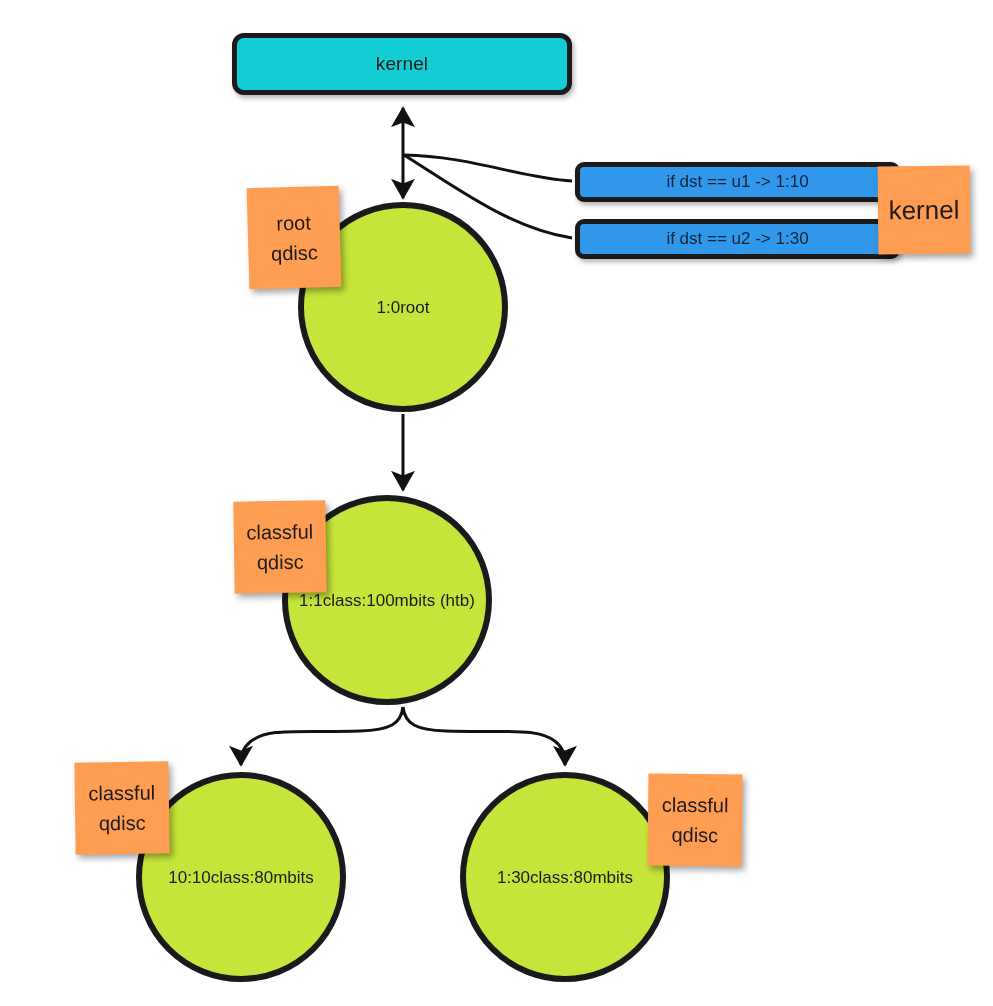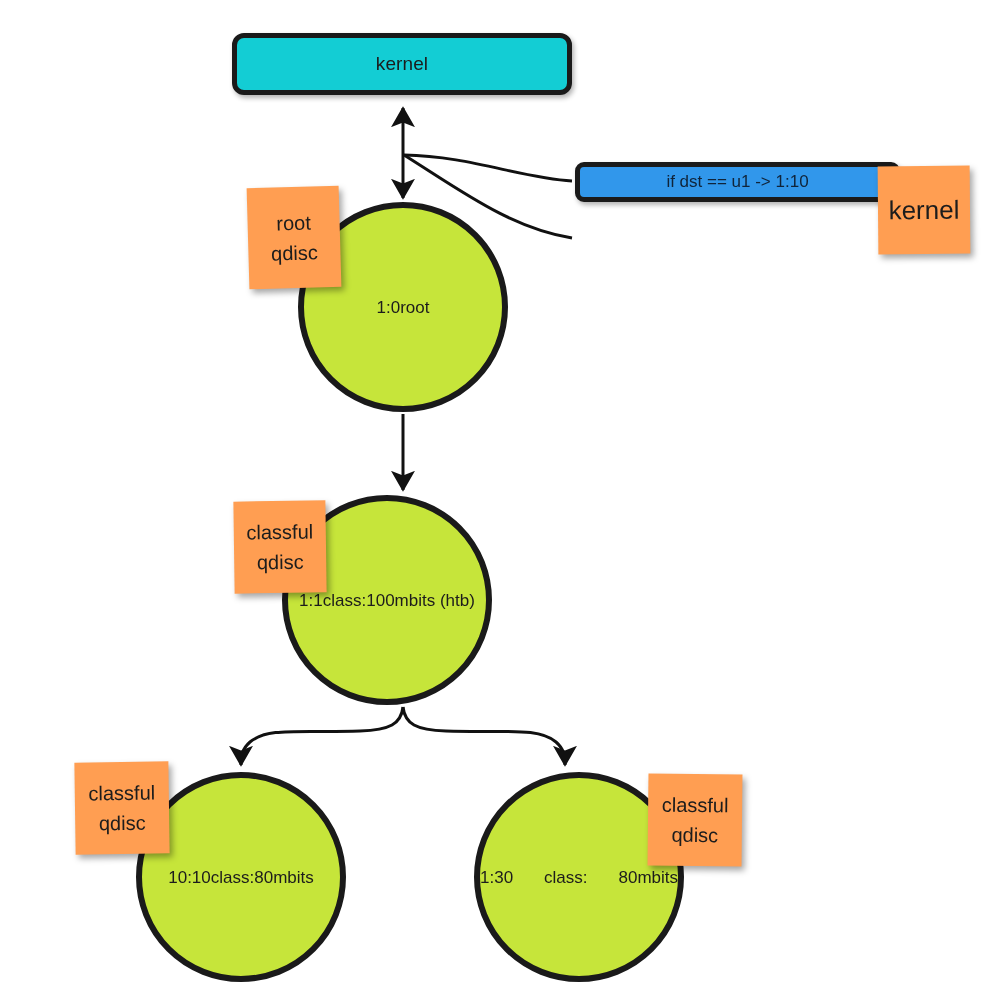--- a/index.html
+++ b/index.html
@@ -90,21 +90,21 @@
   }
   .qdisc-circle .line {
     font-size: 17px;
     line-height: 29px;
     color: #1c1c1c;
     white-space: nowrap;
   }
   #circle-root  { left: 298px; top: 202px; width: 210px; height: 210px; }
   #circle-11    { left: 282px; top: 495px; width: 210px; height: 210px; }
   #circle-110   { left: 136px; top: 772px; width: 210px; height: 210px; }
-  #circle-130   { left: 474px; top: 772px; width: 210px; height: 210px; justify-content: space-between; }
+  #circle-130   { left: 460px; top: 772px; width: 210px; height: 210px; }
 
   
   .note {
     position: absolute;
     background: var(--orange, #ff9e52);
     display: flex;
     flex-direction: column;
     align-items: center;
     justify-content: center;
     text-align: center;
@@ -167,20 +167,23 @@
     <path d="M 403 707 C 405 724, 416 730, 446 731 C 506 733, 538 727, 556 742 C 564 749, 565 756, 565 765" fill="none" stroke="#111111" stroke-width="3" marker-end="url(#arrowhead)"></path>
   </svg>
 
   <div class="kernel-box">
     <span class="label">kernel</span>
   </div>
 
   <div class="filter-box" id="filter-0">
     <span class="label">if dst == u1 -&gt; 1:10</span>
   </div>
+  <div class="filter-box" id="filter-1">
+    <span class="label">if dst == u2 -&gt; 1:30</span>
+  </div>
 
   <div class="qdisc-circle" id="circle-root">
     <span class="line">1:0</span>
     <span class="line">root</span>
   </div>
 
   <div class="qdisc-circle" id="circle-11">
     <span class="line">1:1</span>
     <span class="line">class:</span>
     <span class="line">100mbits (htb)</span>

